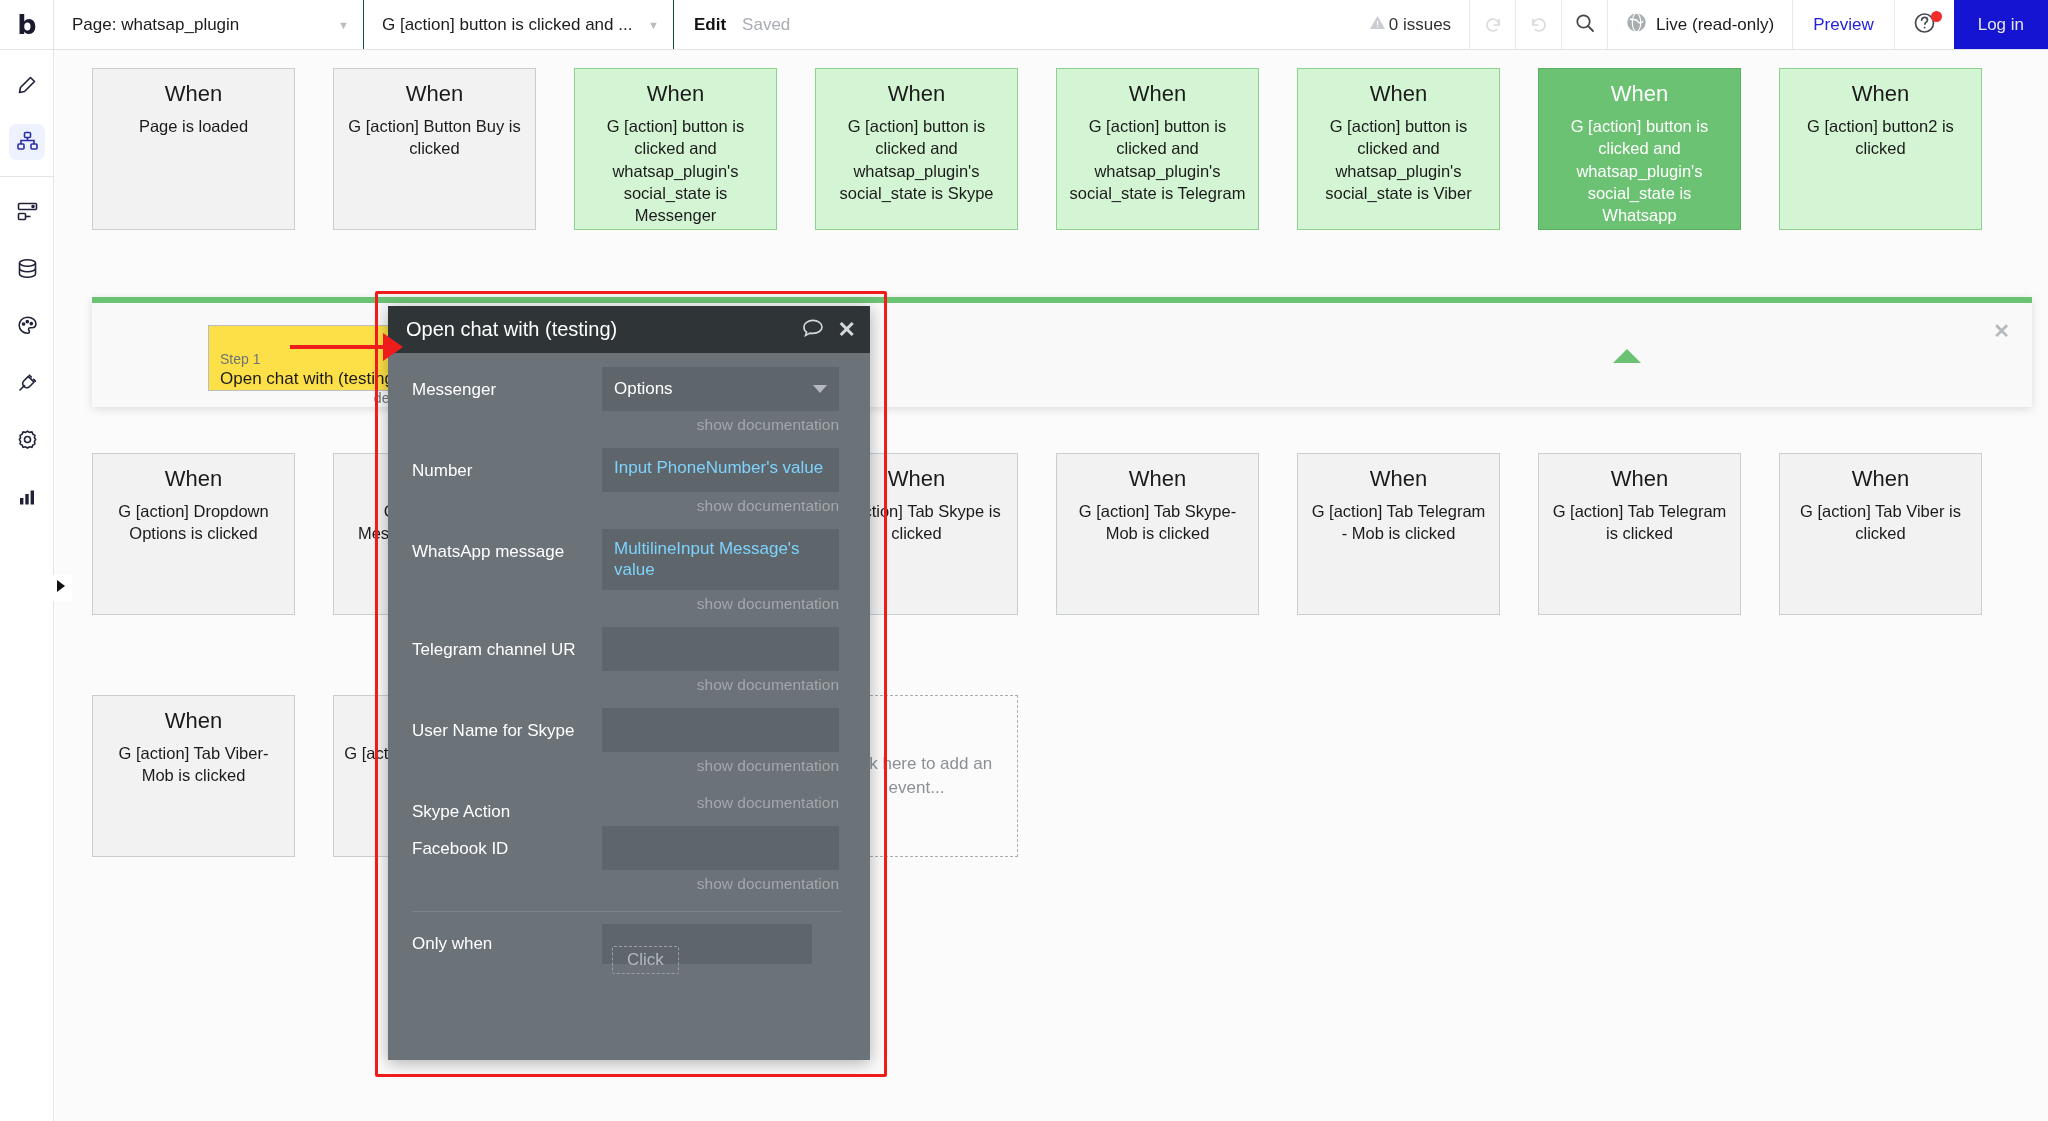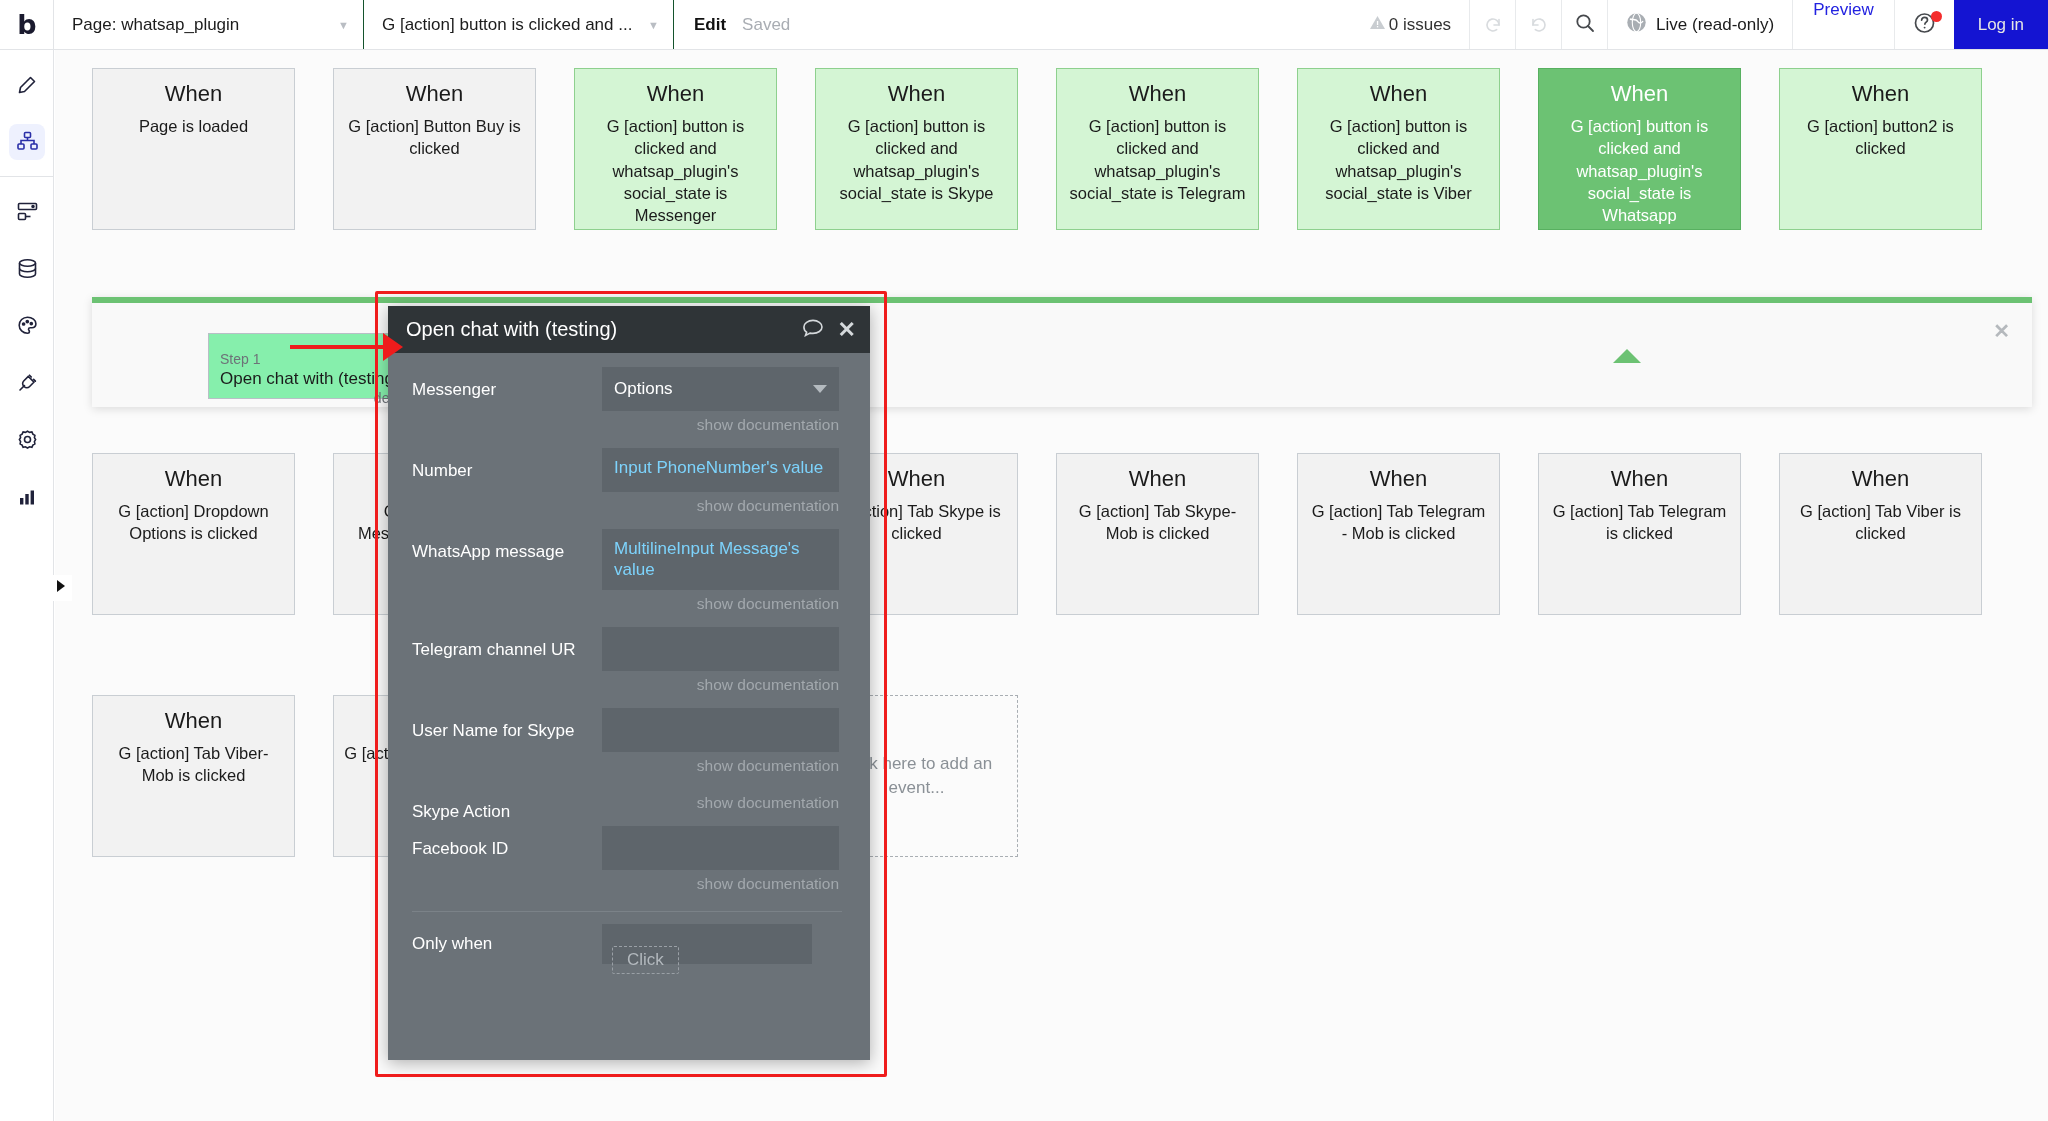--- a/index.html
+++ b/index.html
@@ -39,21 +39,21 @@
   .issues {
     display:flex; align-items:center; gap:3px; padding: 0 18px;
     font-size:17px; color:#333; cursor:pointer;
   }
   .tb-btn {
     display:flex; align-items:center; justify-content:center;
     border-left: 1px solid #e8eaec; width: 46px; cursor:pointer;
   }
   .tb-btn.wide { width: auto; padding: 16px 18px; gap: 9px; font-size:17px; color:#1c1c1c;}
   .preview-btn {
-    display:flex; padding:0 20px; border-left:1px solid #e8eaec;
+    display:flex; align-items:center; padding:0 20px; border-left:1px solid #e8eaec;
     color:#2222e0; font-size:17px; cursor:pointer;
   }
   .help-btn { position: relative; display:flex; align-items:center;
               padding: 0 16px; border-left:1px solid #e8eaec; cursor:pointer; }
   .help-dot { position:absolute; top:11px; right:12px; width:11px; height:11px;
               background:#f42c2c; border-radius:50%; }
   .login-btn {
     display:flex; align-items:center; padding: 0 24px; background:#1414d2;
     color:#e5e5e5; font-size:17px; cursor:pointer;
   }
@@ -103,22 +103,22 @@
   .wf-arrowup {
     position:absolute; left:1558px; top:299px; width:0;height:0;
     border-left:14px solid transparent; border-right:14px solid transparent;
     border-bottom:14px solid #6cc273; z-index: 12;
   }
   .wf-close {
     position:absolute; right:22px; top:22px; font-size:20px; color:#b5b9bd;
     cursor:pointer; font-weight:700;
   }
   .step-card {
-    position:absolute; left:116px; top:36px; width:216px; height:66px;
-    background:#86efac; border:1px solid #b8bfc6; padding: 16px 11px 0;
+    position:absolute; left:116px; top:28px; width:216px; height:66px;
+    background:#fde047; border:1px solid #b8bfc6; padding: 24px 11px 0;
     cursor:pointer;
   }
   .step-card .s-label { font-size:14px; color:#6d7278; line-height:1.3; }
   .step-card .s-title { font-size:17px; color:#1b1b1b; margin-top:1px; }
   .step-card .s-del { font-size:14px; color:#6d7278; text-align:right; margin-top:1px; }
 
   .add-dash {
     position:absolute; border:1px dashed #a9aeb3; color:#8a9096;
     display:flex; align-items:center; justify-content:center; text-align:center;
     font-size:17px; line-height:1.4; cursor:pointer; background:transparent;

